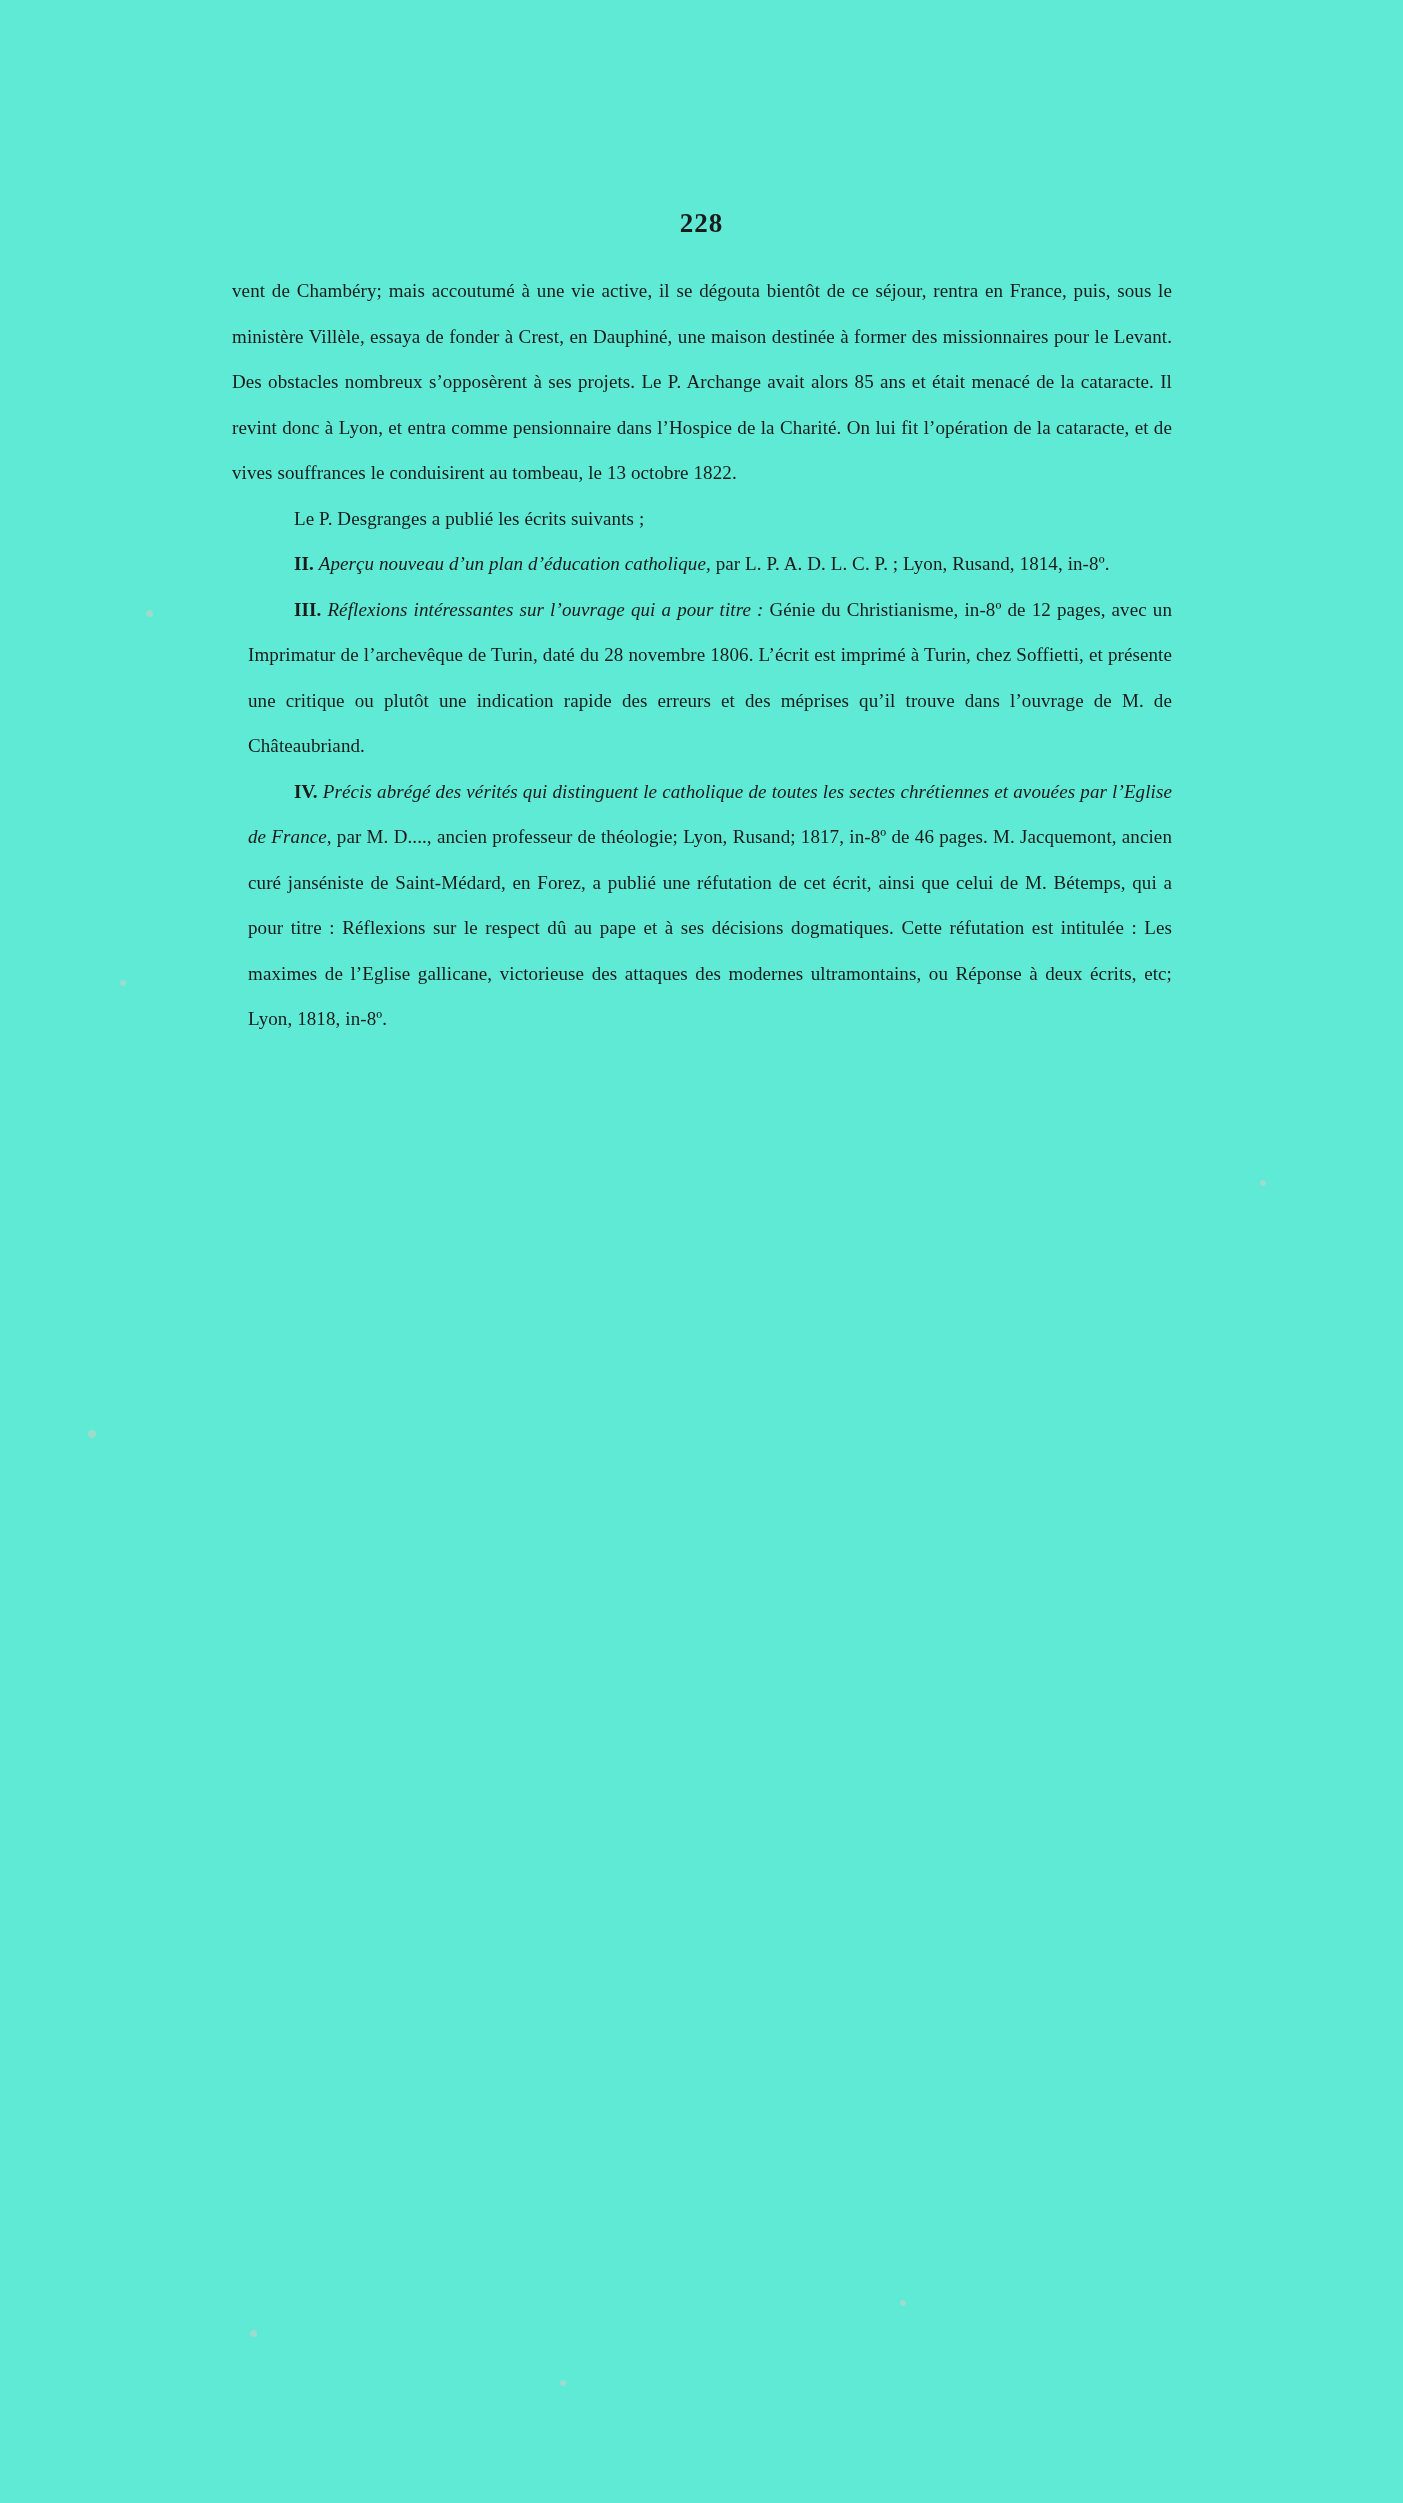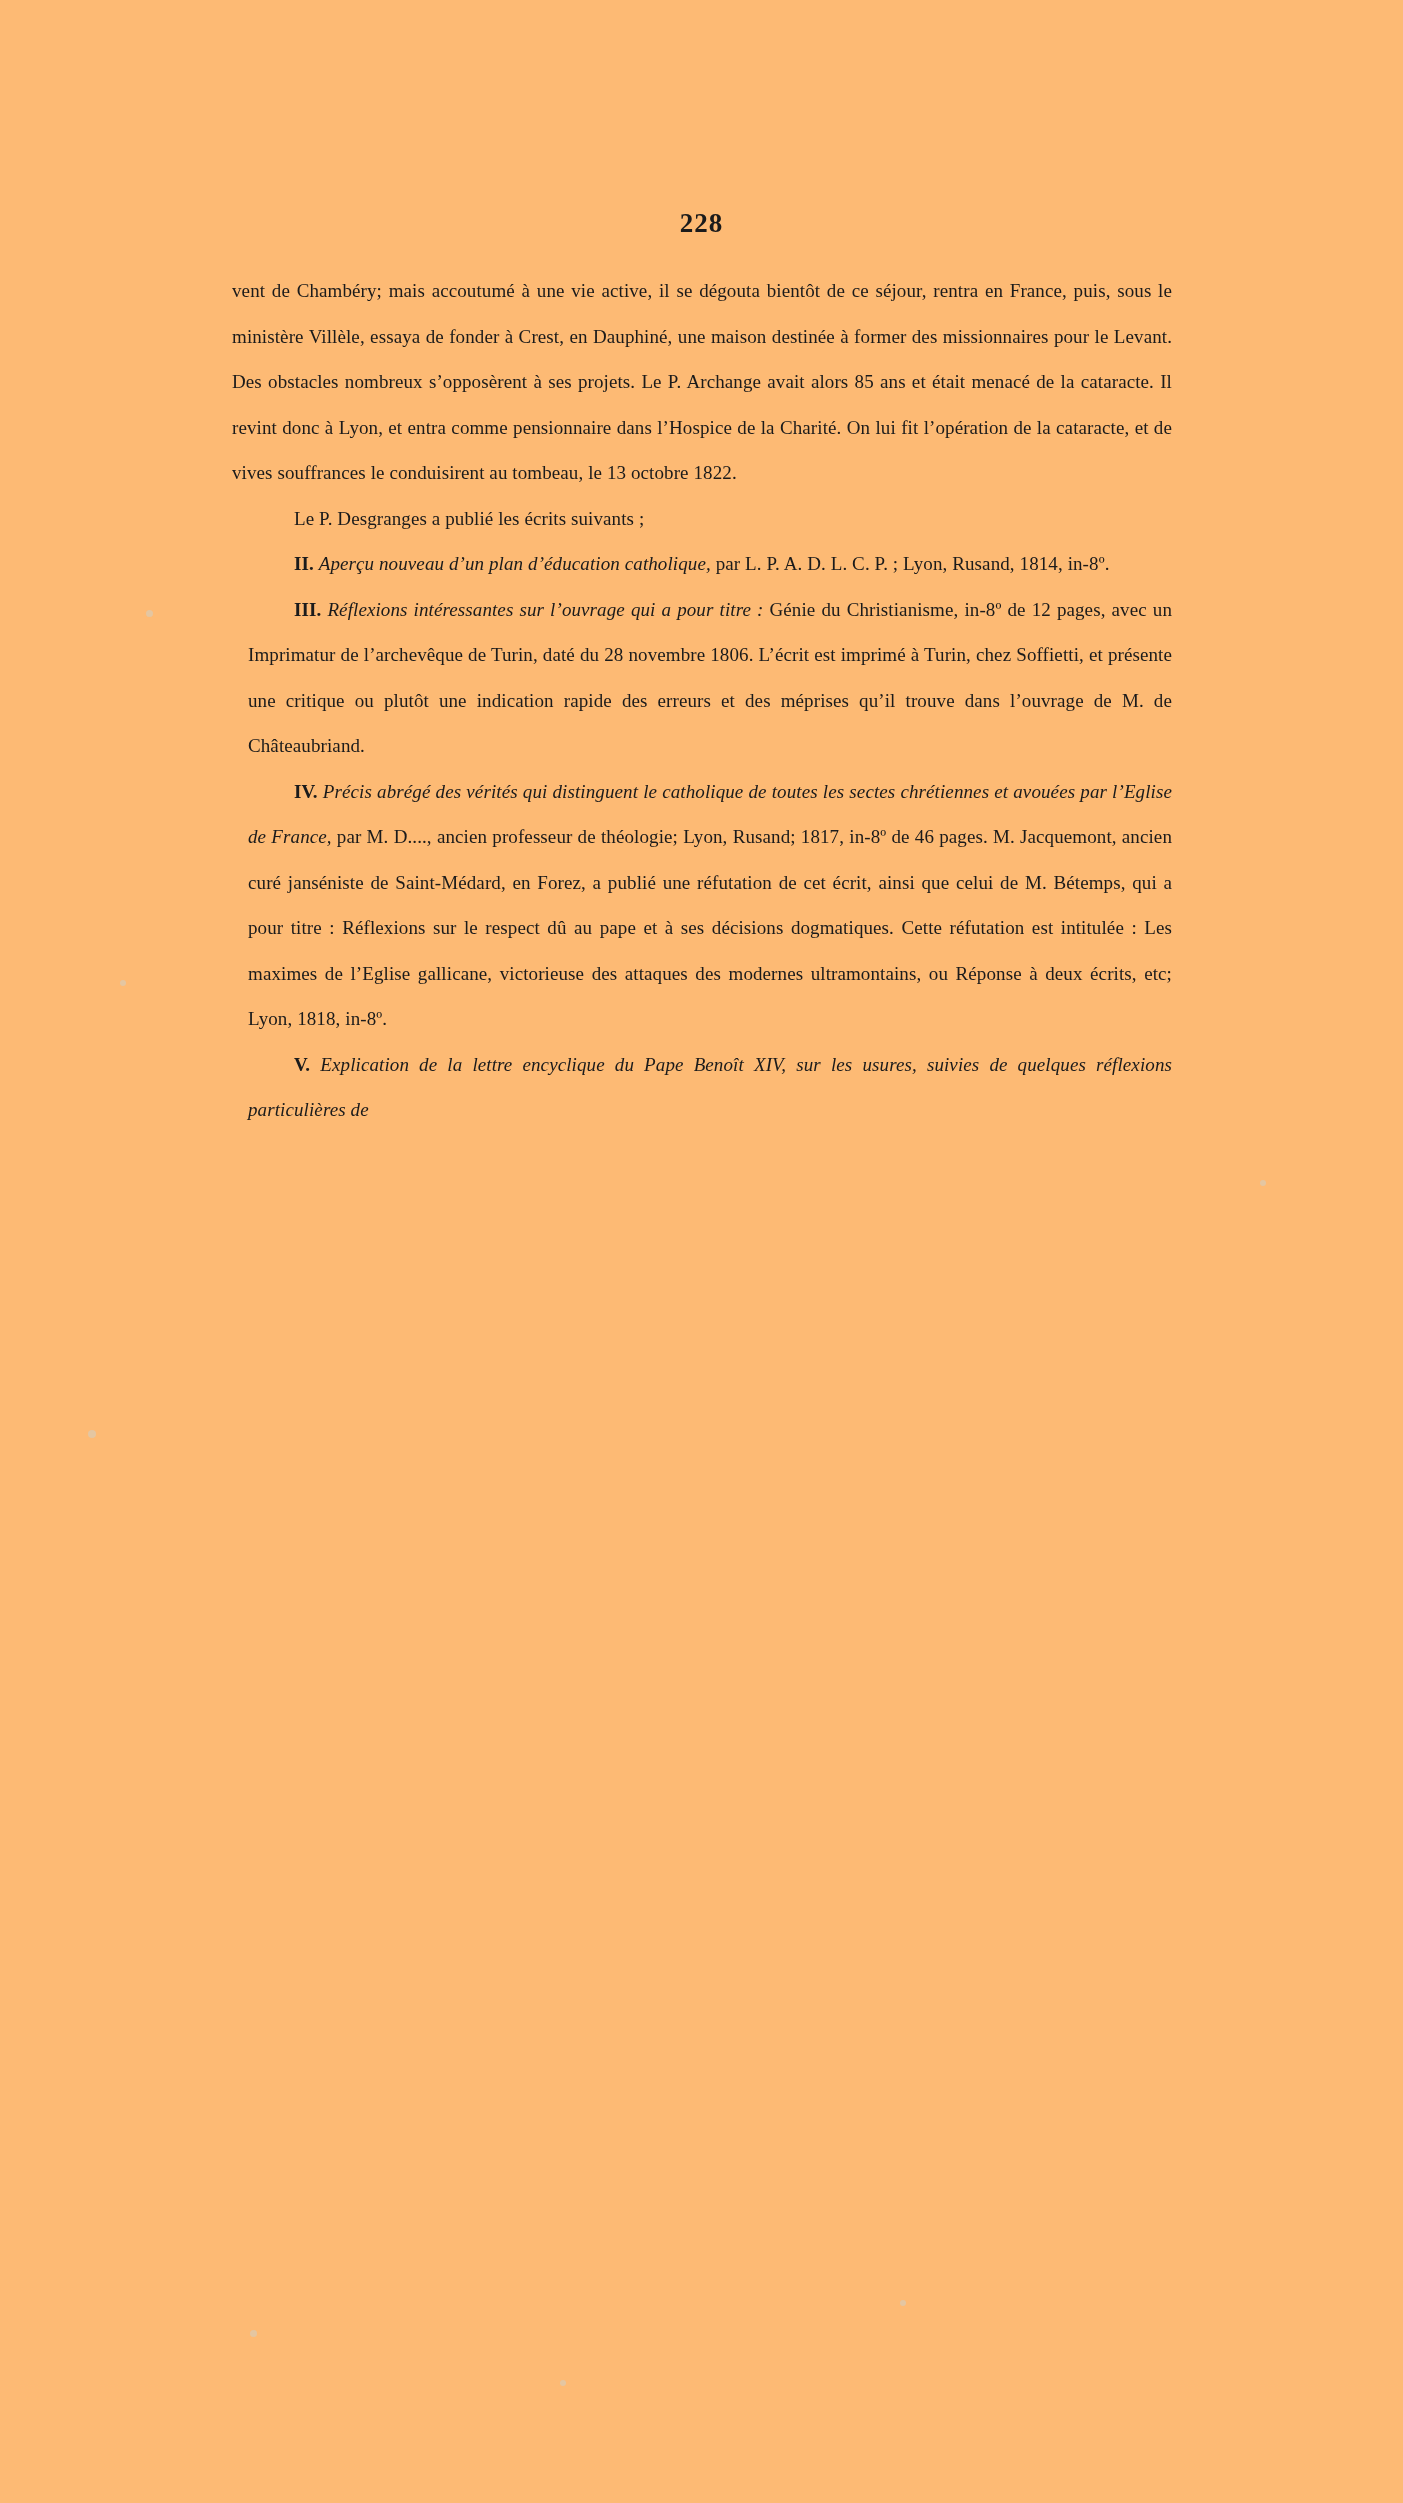--- a/index.html
+++ b/index.html
@@ -12,21 +12,21 @@
     height: 2503px;
     position: relative;
     font-family: "Liberation Serif", serif;
     color: #1b1b1b;
   }
   .page {
     position: absolute;
     left: 0; top: 0;
     width: 1403px;
     height: 2503px;
-    background: #fdba74;
+    background: #5eead4;
     overflow: hidden;
   }
   .page-number {
     position: absolute;
     top: 208px;
     left: 0;
     width: 1403px;
     text-align: center;
     font-size: 27px;
     font-weight: bold;
@@ -97,19 +97,15 @@
     <p class="indent">
       <span class="romnum">III.</span>
       <span class="it">Réflexions intéressantes sur l’ouvrage qui a pour titre :</span><span> Génie du Christianisme, in-8º de 12 pages, avec un Imprimatur de l’archevêque de Turin, daté du 28 novembre 1806. L’écrit est imprimé à Turin, chez Soffietti, et présente une critique ou plutôt une indication rapide des erreurs et des méprises qu’il trouve dans l’ouvrage de M. de Châteaubriand.</span>
     </p>
 
     <p class="indent">
       <span class="romnum">IV.</span>
       <span class="it">Précis abrégé des vérités qui distinguent le catholique de toutes les sectes chrétiennes et avouées par l’Eglise de France,</span><span> par M. D...., ancien professeur de théologie; Lyon, Rusand; 1817, in-8º de 46 pages. M. Jacquemont, ancien curé janséniste de Saint-Médard, en Forez, a publié une réfutation de cet écrit, ainsi que celui de M. Bétemps, qui a pour titre : Réflexions sur le respect dû au pape et à ses décisions dogmatiques. Cette réfutation est intitulée : Les maximes de l’Eglise gallicane, victorieuse des attaques des modernes ultramontains, ou Réponse à deux écrits, etc; Lyon, 1818, in-8º.</span>
     </p>
 
-    <p class="indent">
-      <span class="romnum">V.</span>
-      <span class="it">Explication de la lettre encyclique du Pape Benoît XIV, sur les usures, suivies de quelques réflexions particulières de</span><span></span>
-    </p>
 
   </div>
 </div>
 
 </body></html>

